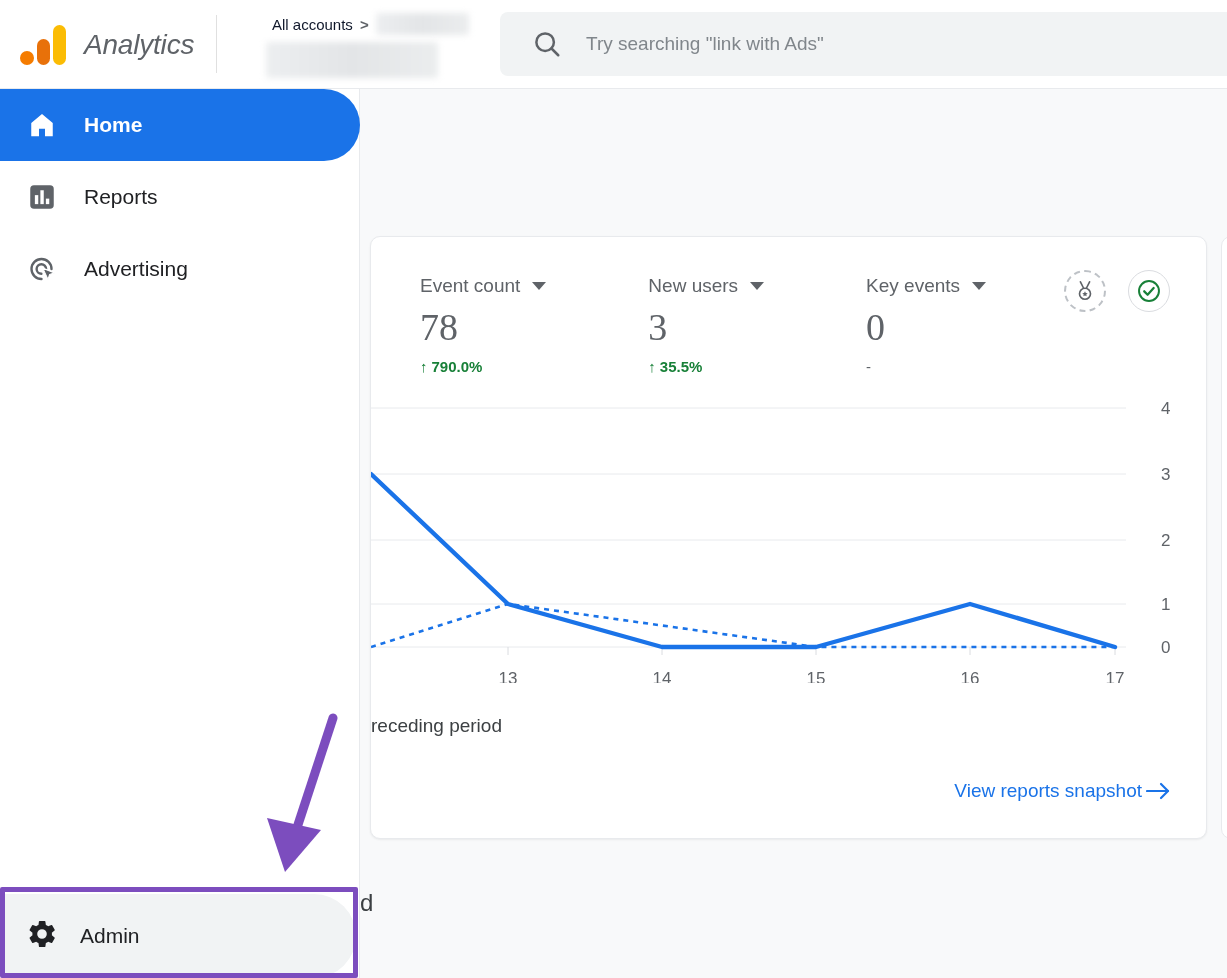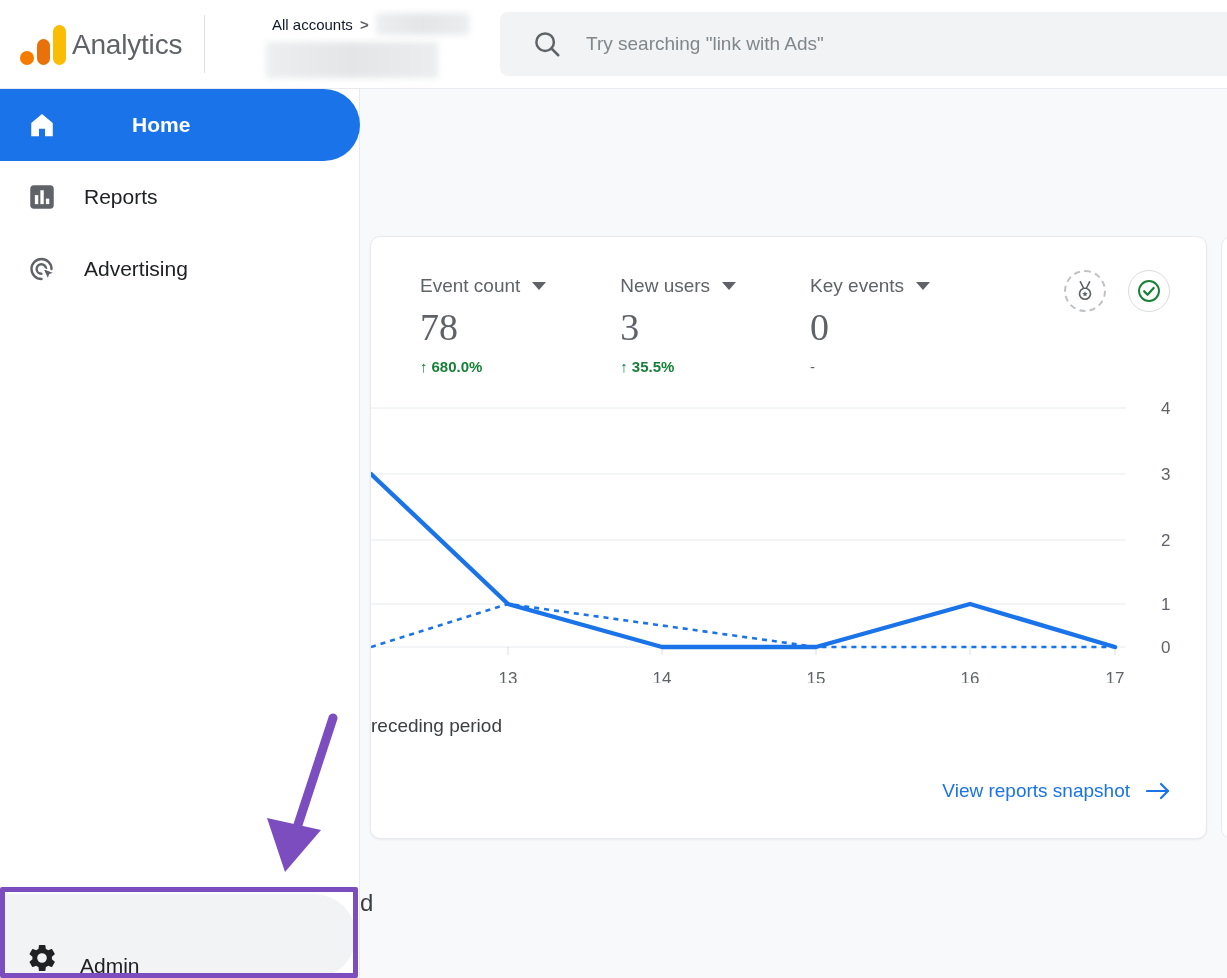--- a/index.html
+++ b/index.html
@@ -16,21 +16,21 @@
     position: absolute; left:0; top:0; width:1227px; height:89px;
     background:#ffffff; display:flex; align-items:flex-start;
     border-bottom:1px solid #e8eaed;
     z-index: 40;
   }
   .brand { display:flex; align-items:center; height:89px; padding-left:20px; }
   .ga-logo { width:46px; height:40px; position:relative; }
   .ga-logo .b1 { position:absolute; left:0px; bottom:0px; width:14px; height:14px; border-radius:50%; background:#f57c00; }
   .ga-logo .b2 { position:absolute; left:17px; bottom:0px; width:13px; height:26px; border-radius:7px; background:#e8710a; }
   .ga-logo .b3 { position:absolute; left:33px; bottom:0px; width:13px; height:40px; border-radius:7px; background:#fbbc04; }
-  .brand-name { font-size:28px; color:#5f6368; margin-left:6px; letter-spacing:-0.2px; font-weight:400; }
+  .brand-name { font-size:28px; color:#5f6368; margin-left:18px; letter-spacing:-0.2px; font-weight:400;font-style:italic; }
 
   .hdr-divider { width:1px; height:58px; background:#e0e0e0; margin:15px 0 0 22px; }
 
   .breadcrumb { position:absolute; left:272px; top:12px; width:220px; }
   .bc-line1 { display:flex; align-items:center; height:24px; }
   .bc-label { font-size:15px; color:#0f172a; }
   .bc-chev { margin:0 7px 0 7px; color:#5f6368; font-size:15px; font-weight:700; }
   .redact { background:linear-gradient(90deg,#eceef0,#e3e5e7,#ebedee); border-radius:2px; filter: blur(3px); }
   .r1 { width:93px; height:22px; }
   .r2 { width:172px; height:36px; margin-top:6px; margin-left:-6px; }
@@ -46,26 +46,26 @@
   .sidebar {
     position:absolute; left:0; top:89px; width:360px; height:889px;
     background:#ffffff; border-right:1px solid #e8eaed; z-index:30;
   }
   .nav-item {
     display:flex; align-items:center; height:72px; padding-left:22px;
     border-radius:0 36px 36px 0; cursor:pointer; width:360px;
   }
   .nav-item .ico { width:40px; display:flex; justify-content:center; align-items:center; }
   .nav-item .lbl { font-size:21px; color:#202124; margin-left:22px; }
-  .nav-item.active { background:#1a73e8;gap:48px; }
+  .nav-item.active { background:#1a73e8; }
   .nav-item.active .lbl { color:#ffffff; font-weight:600; }
 
   .admin-wrap { position:absolute; left:0; bottom:0px; width:360px; }
   .admin-item {
-    display:flex; align-items:flex-end; height:84px; padding-left:22px;
+    display:flex; align-items:center; height:84px; padding-left:22px;
     background:#f1f3f4; border-radius:0 42px 42px 0; width:352px; margin-left:4px;
   }
   .admin-item .lbl { font-size:21px; color:#202124; margin-left:22px; }
   .admin-highlight {
     position:absolute; left:0px; bottom:0px; width:358px; height:91px;
     border:5px solid #7c4dbe; border-radius:2px; pointer-events:none;
   }
   .arrow-anno { position:absolute; left:255px; top:700px; width:120px; height:180px; pointer-events:none; z-index:45; }
 
   
@@ -73,40 +73,40 @@
   .card {
     position:absolute; left:10px; top:147px; width:837px; height:603px;
     background:#ffffff; border-radius:10px; border:1px solid #e8eaed;
     box-shadow:0 1px 2px rgba(60,64,67,.08);
   }
   .card-right-peek {
     position:absolute; left:861px; top:147px; width:40px; height:603px;
     background:#ffffff; border-radius:10px; border:1px solid #e8eaed;
   }
 
-  .metrics { display:flex; padding:38px 0 0 49px; }
+  .metrics { display:flex; padding:38px 0 0 49px;gap:28px; }
   .metric { margin-right:74px; }
   .metric.m3 { margin-right:0; }
   .metric-head { display:flex; align-items:center; }
   .metric-name { font-size:19px; color:#5f6368; }
   .caret { width:0;height:0;border-left:7px solid transparent;border-right:7px solid transparent;border-top:8px solid #5f6368; margin-left:12px; }
   .metric-val { font-size:38px; color:#5f6368; font-weight:400; margin-top:8px; line-height:44px;font-family:Liberation Serif, serif; }
   .metric-delta { font-size:15px; color:#188038; margin-top:9px; font-weight:600; display:flex; align-items:center; }
   .metric-delta.none { color:#5f6368; font-weight:400; }
   .up-arrow { margin-right:4px; font-size:15px; }
 
   .badges { position:absolute; right:36px; top:33px; display:flex; align-items:center; gap:22px; }
   .badge-medal { width:42px; height:42px; border-radius:50%; border:2px dashed #bdc1c6; display:flex; align-items:center; justify-content:center; }
   .badge-check { width:42px; height:42px; border-radius:50%; border:1px solid #dadce0; background:#fff; display:flex; align-items:center; justify-content:center; }
 
   .chart-area { position:absolute; left:0; top:156px; width:837px; height:290px; }
   .chart-foot { position:absolute; left:0px; top:478px; font-size:19px; color:#3c4043; }
   .snapshot-link {
     position:absolute; right:34px; top:543px; font-size:19px; color:#1a73e8;
-    display:flex; align-items:center; gap:16px; cursor:pointer;
+    display:flex; align-items:center; gap:4px; cursor:pointer;
   }
   .below-card-text {
     position:absolute; left:0px; top:800px; font-size:24px; color:#3c4043; letter-spacing:0;
   }
 </style>
 </head>
 <body>
 
 <div id="root">
 
@@ -145,21 +145,21 @@
 
       <div class="metrics">
         <div class="metric">
           <div class="metric-head">
             <span class="metric-name">Event count</span>
             <span class="caret"></span>
           </div>
           <div class="metric-val">78</div>
           <div class="metric-delta">
             <span class="up-arrow">↑</span>
-            <span>680.0%</span>
+            <span>790.0%</span>
           </div>
         </div>
 
         <div class="metric">
           <div class="metric-head">
             <span class="metric-name">New users</span>
             <span class="caret"></span>
           </div>
           <div class="metric-val">3</div>
           <div class="metric-delta">

